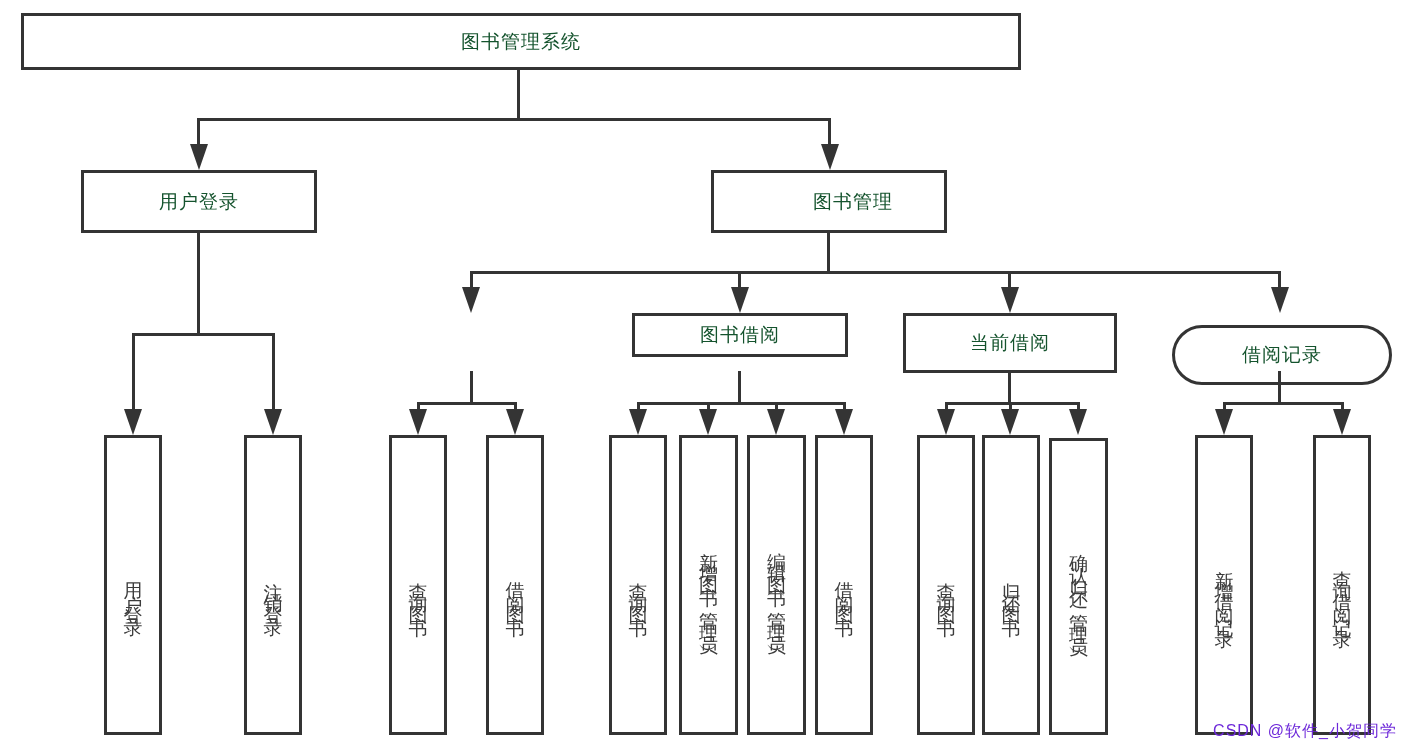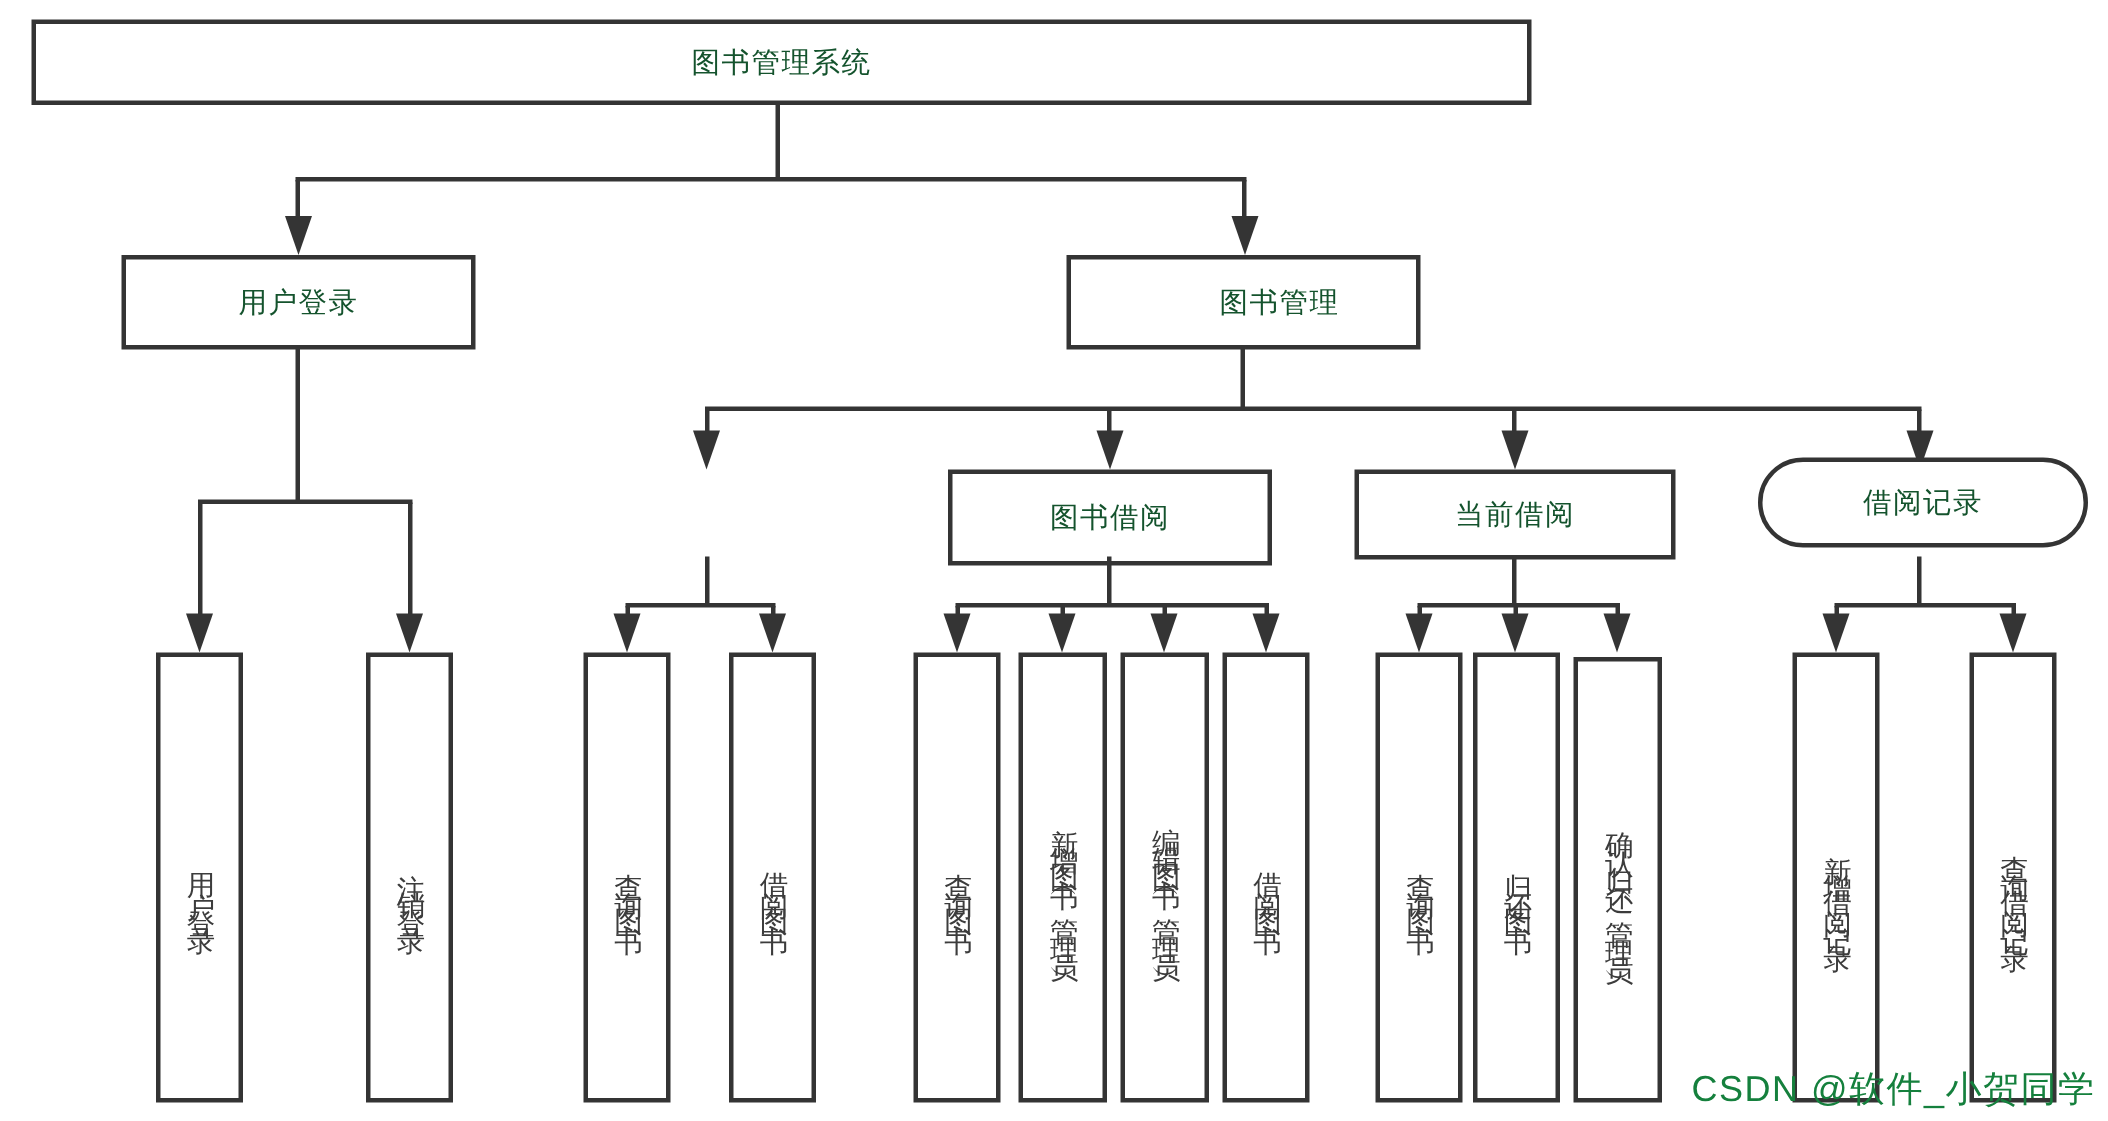--- a/index.html
+++ b/index.html
@@ -43,22 +43,22 @@
   .cline{position:absolute;background:#343434;}
   .ah{
     position:absolute;width:0;height:0;
     border-left:9px solid transparent;
     border-right:9px solid transparent;
     border-top:26px solid #343434;
   }
   .watermark{
     position:absolute;
     right:8px;bottom:5px;
-    color:#15803d;
-    font-size:24px;
+    color:#6d28d9;
+    font-size:16px;
     letter-spacing:1px;
     z-index:5;
     white-space:nowrap;
   }
 </style>
 </head>
 <body>
 
 <div class="canvas">
 
@@ -91,27 +91,27 @@
   <div class="cline" style="left:470px;top:271px;width:811px;height:3px;"></div>
   <div class="cline" style="left:470px;top:273px;width:3px;height:16px;"></div>
   <div class="cline" style="left:738px;top:273px;width:3px;height:16px;"></div>
   <div class="cline" style="left:1008px;top:273px;width:3px;height:16px;"></div>
   <div class="cline" style="left:1278px;top:273px;width:3px;height:16px;"></div>
   <div class="ah" style="left:462px;top:287px;"></div>
   <div class="ah" style="left:731px;top:287px;"></div>
   <div class="ah" style="left:1001px;top:287px;"></div>
   <div class="ah" style="left:1271px;top:287px;"></div>
 
-  <div class="node" style="left:632px;top:313px;width:216px;height:64px;">
+  <div class="node" style="left:632px;top:313px;width:216px;height:44px;">
     <span>图书借阅</span>
   </div>
   <div class="node" style="left:903px;top:313px;width:214px;height:60px;">
     <span>当前借阅</span>
   </div>
-  <div class="node" style="left:1172px;top:305px;width:220px;height:60px;border-radius:30px;">
+  <div class="node" style="left:1172px;top:325px;width:220px;height:60px;border-radius:30px;">
     <span>借阅记录</span>
   </div>
 
   <div class="cline" style="left:470px;top:371px;width:3px;height:33px;"></div>
   <div class="cline" style="left:417px;top:402px;width:100px;height:3px;"></div>
   <div class="cline" style="left:417px;top:404px;width:3px;height:10px;"></div>
   <div class="cline" style="left:514px;top:404px;width:3px;height:10px;"></div>
   <div class="ah" style="left:409px;top:409px;"></div>
   <div class="ah" style="left:506px;top:409px;"></div>
 

